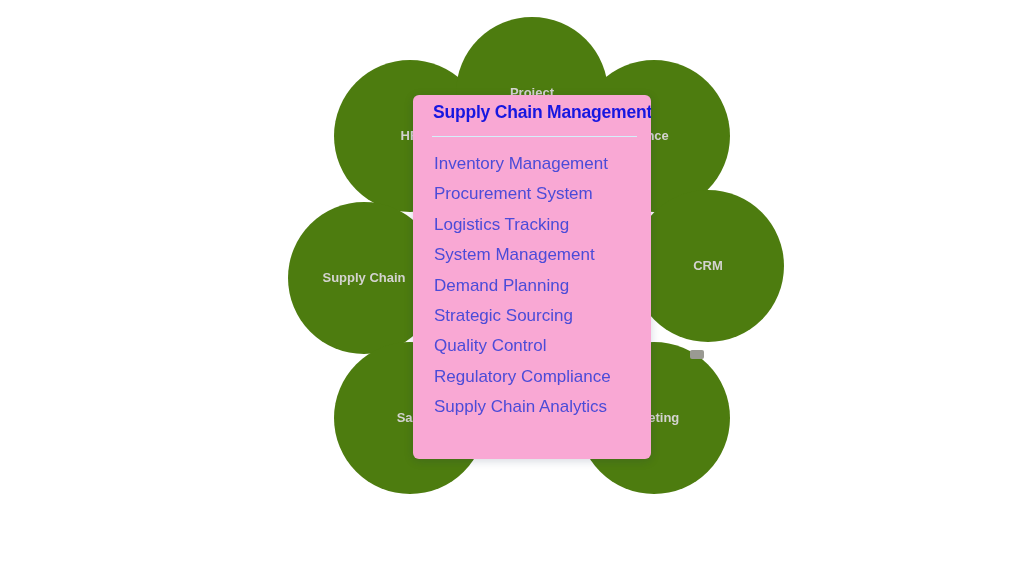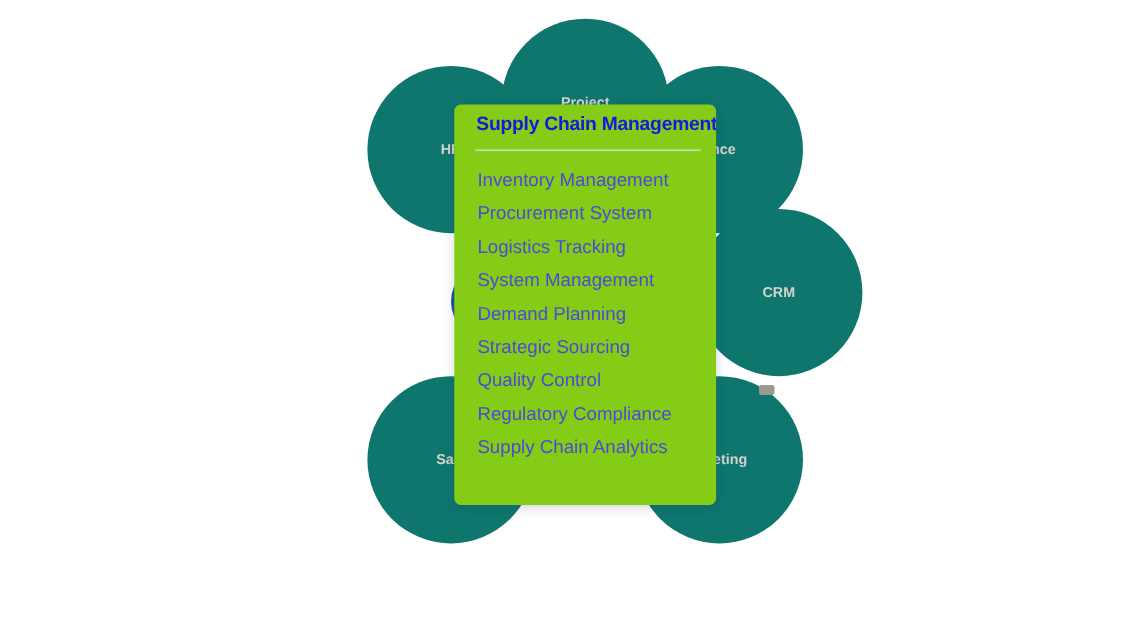--- a/index.html
+++ b/index.html
@@ -25,21 +25,21 @@
     position: absolute;
     left: 0;
     top: 0;
     width: 1024px;
     height: 576px;
   }
 
   .petal {
     position: absolute;
     border-radius: 50%;
-    background: #0f766e;
+    background: #4d7c0f;
     display: flex;
     align-items: center;
     justify-content: flex-end;
     text-align: center;
     line-height: 1.25;
     font-size: 13px;
     font-weight: bold;
     color: #d4d3d0;
     box-sizing: border-box;
   }
@@ -76,21 +76,21 @@
     border-radius: 2px;
   }
 
   
   #detail-panel {
     position: absolute;
     left: 413px;
     top: 95px;
     width: 238px;
     height: 364px;
-    background: #84cc16;
+    background: #f9a8d4;
     border-radius: 6px;
     box-shadow: 0 2px 10px rgba(20, 40, 80, 0.18);
     box-sizing: border-box;
     padding: 0;
     overflow: hidden;
   }
 
   #panel-title {
     position: absolute;
     left: 20px;
@@ -149,20 +149,23 @@
     </div>
 
     <div class="petal" style="left:456px; top:17px; width:152px; height:152px;">
       <span class="petal-label">Project</span>
     </div>
 
     <div class="petal" style="left:578px; top:60px; width:152px; height:152px;">
       <span class="petal-label">ance</span>
     </div>
 
+    <div class="petal" style="left:288px; top:202px; width:152px; height:152px;">
+      <span class="petal-label">Supply Chain</span>
+    </div>
 
     <div class="petal" style="left:632px; top:190px; width:152px; height:152px;">
       <span class="petal-label">CRM</span>
     </div>
 
     <div class="petal" style="left:334px; top:342px; width:152px; height:152px;">
       <span class="petal-label">Sale</span>
     </div>
 
 

